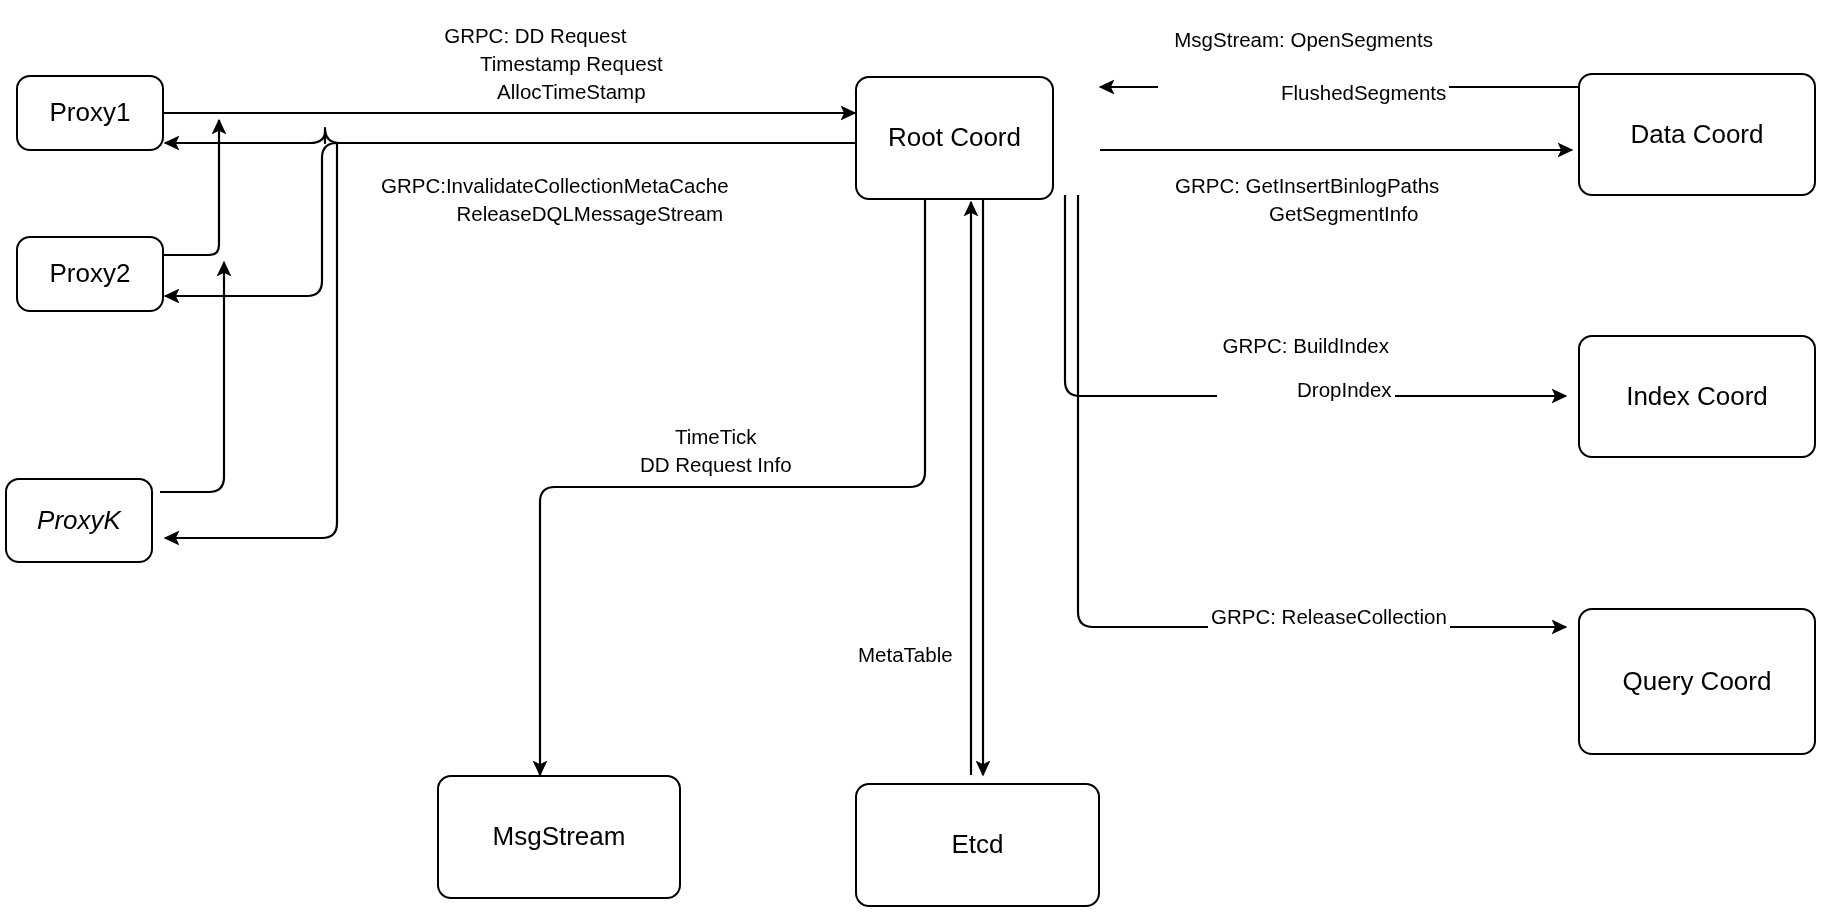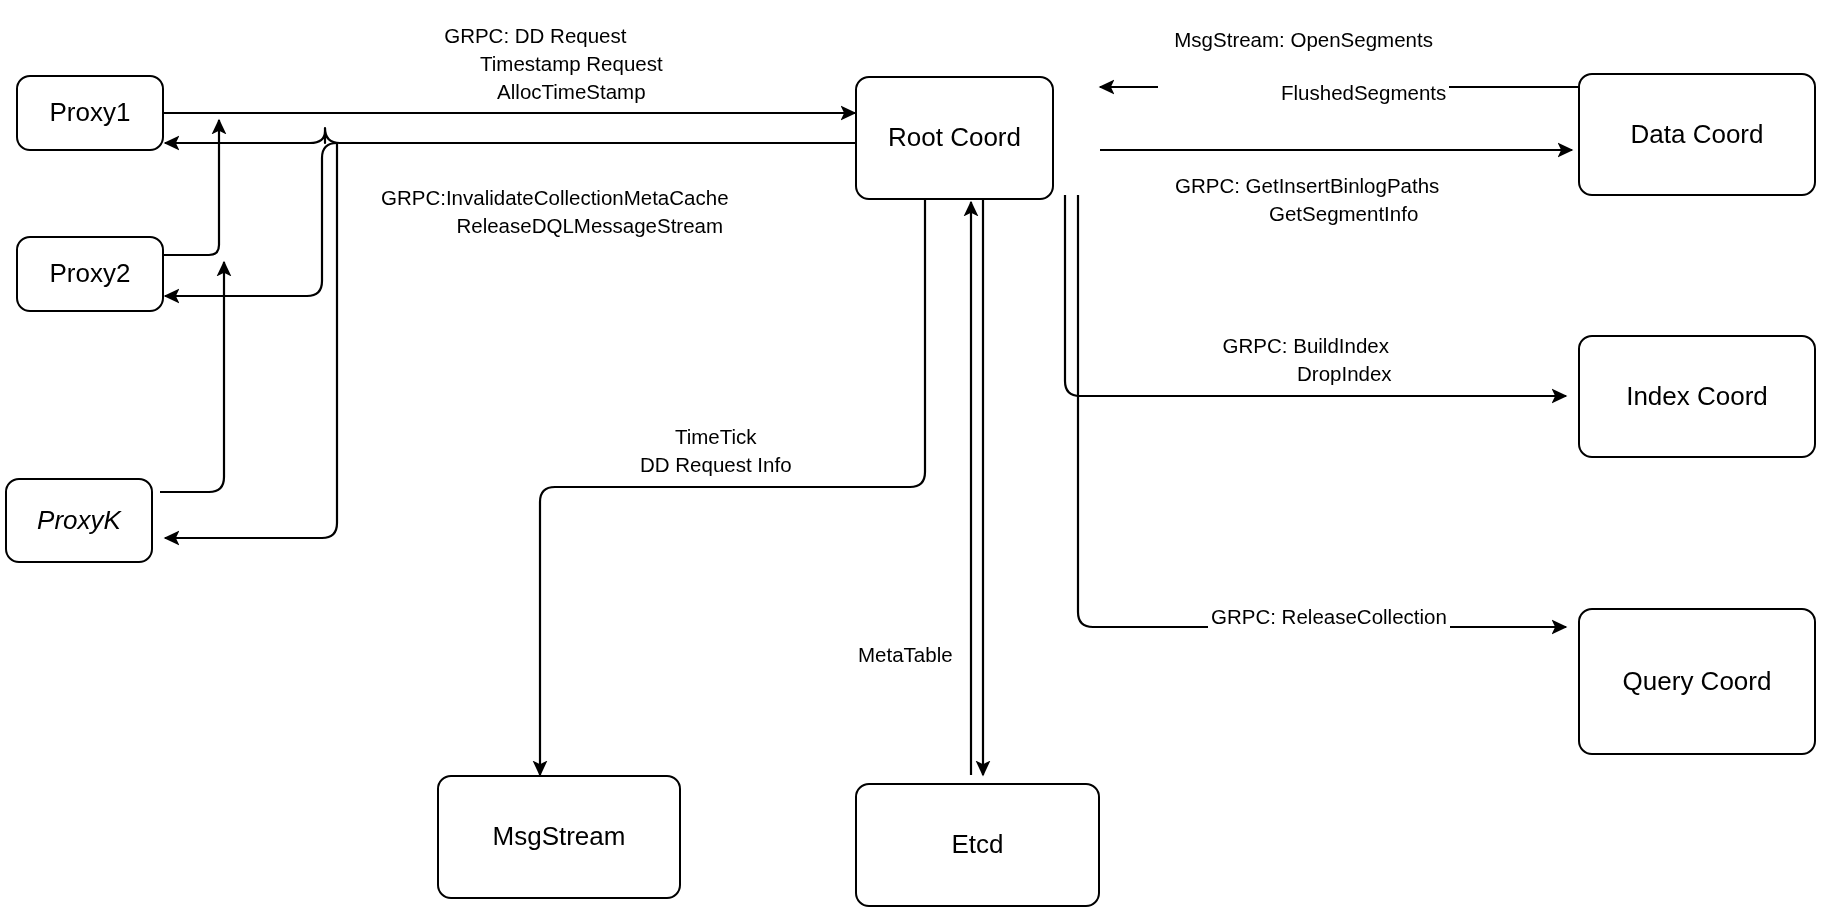--- a/index.html
+++ b/index.html
@@ -133,38 +133,38 @@
   <div class="node-box" style="left:855px; top:775px; width:245px; height:124px;margin-top:8px;">
     <span class="node-label">Etcd</span>
   </div>
 
   <div class="edge-label al-left" style="left:405px; top:22px;">
     <span class="ln">GRPC: DD Request</span>
     <span class="ln" style="padding-left:72px;">Timestamp Request</span>
     <span class="ln" style="padding-left:72px;">AllocTimeStamp</span>
   </div>
 
-  <div class="edge-label al-left" style="left:378px; top:172px;margin-top:12px;">
+  <div class="edge-label al-left" style="left:378px; top:172px;">
     <span class="ln">GRPC:InvalidateCollectionMetaCache</span>
     <span class="ln" style="padding-left:70px;">ReleaseDQLMessageStream</span>
   </div>
 
   <div class="edge-label al-left" style="left:1158px; top:26px;">
     <span class="ln">MsgStream: OpenSegments</span>
     <span class="ln" style="padding-left:120px;margin-top:25px;">FlushedSegments</span>
   </div>
 
   <div class="edge-label al-left" style="left:1172px; top:172px;">
     <span class="ln">GRPC: GetInsertBinlogPaths</span>
     <span class="ln" style="padding-left:73px;">GetSegmentInfo</span>
   </div>
 
   <div class="edge-label al-left" style="left:1217px; top:332px;">
     <span class="ln">GRPC: BuildIndex</span>
-    <span class="ln" style="padding-left:77px;">DropIndex</span>
+    <span class="ln" style="padding-left:77px;margin-top:16px;">DropIndex</span>
   </div>
 
   <div class="edge-label al-left" style="left:1208px; top:603px;">
     <span class="ln">GRPC: ReleaseCollection</span>
   </div>
 
   <div class="edge-label al-left" style="left:637px; top:423px;">
     <span class="ln">TimeTick</span>
     <span class="ln">DD Request Info</span>
   </div>

